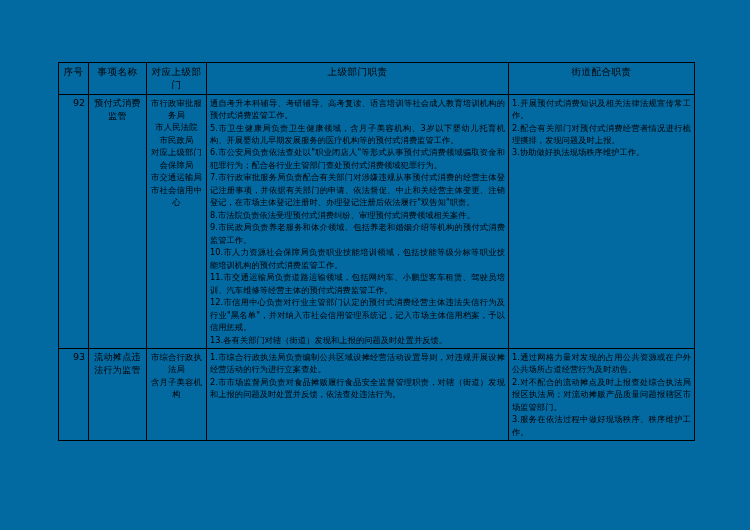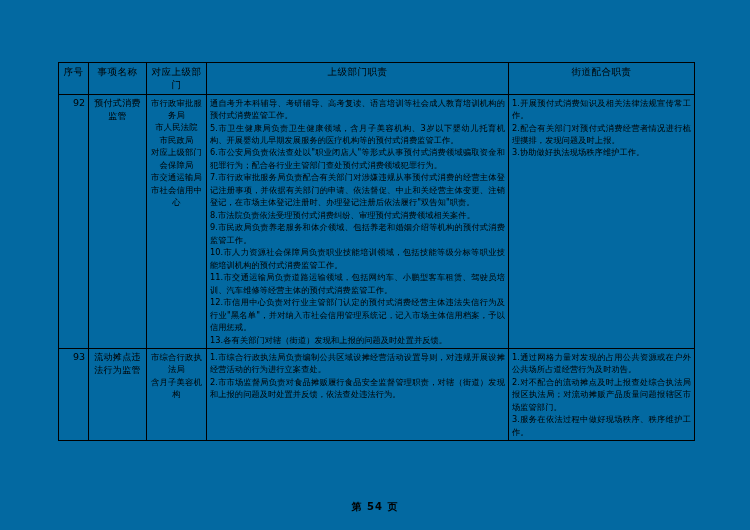--- a/index.html
+++ b/index.html
@@ -168,14 +168,13 @@
             </td>
           <td class="c-street">
               <p>1.通过网格力量对发现的占用公共资源或在户外公共场所占道经营行为及时劝告。</p>
               <p>2.对不配合的流动摊点及时上报查处综合执法局报区执法局；对流动摊贩产品质量问题报辖区市场监管部门。</p>
               <p>3.服务在依法过程中做好现场秩序、秩序维护工作。</p>
             </td>
         </tr>
       </tbody>
     </table>
   </div>
-  <div class="footer">第 54 页</div>
 </div>
 
 </body></html>

